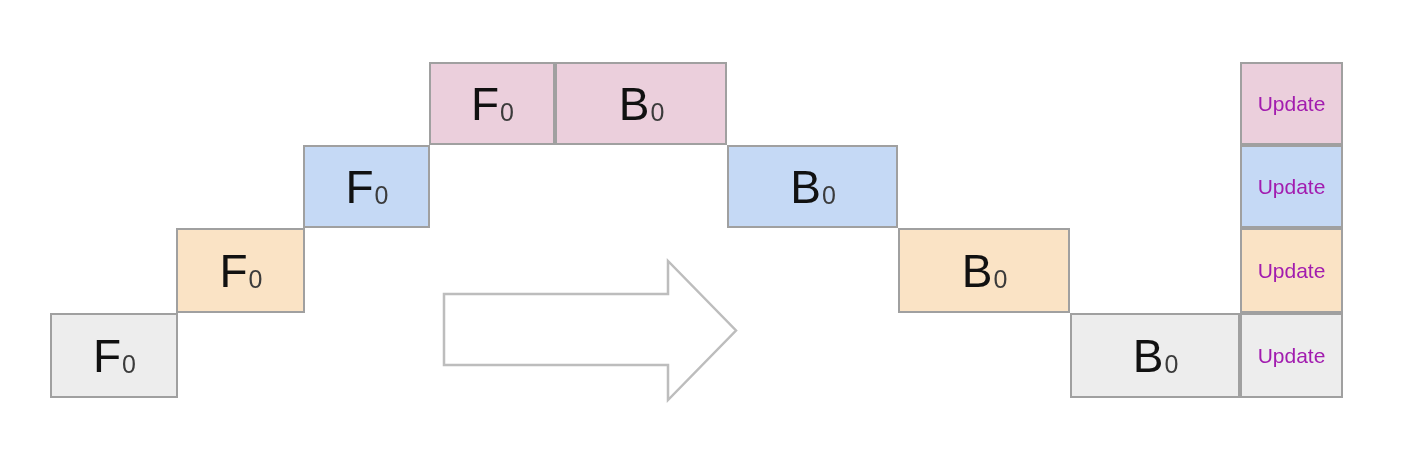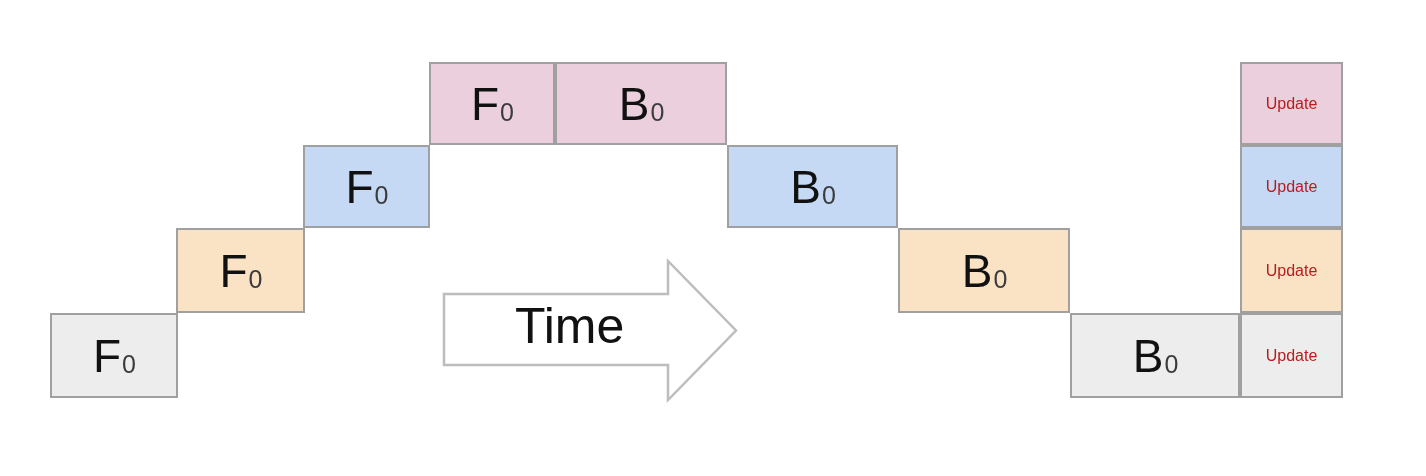--- a/index.html
+++ b/index.html
@@ -33,22 +33,22 @@
   }
   .cell .sub {
     font-size: 25px;
     vertical-align: sub;
     position: relative;
     top: 9px;
     left: 1px;
     color: #3b3b3b;
   }
   .cell.update {
-    font-size: 16px;
-    color: #b91c1c;
+    font-size: 21px;
+    color: #a21caf;
     font-weight: 400;
     text-align: right;
   }
   .arrow-wrap {
     position: absolute;
   }
   .arrow-wrap svg {
     display: block;
     overflow: visible;
   }
@@ -114,17 +114,16 @@
       </div>
       <div class="cell update" style="left: 1240px; top: 313px; width: 103px; height: 85px; background: rgb(237, 237, 237); border-color: rgb(160, 160, 160);">
         <span>Update</span>
       </div>
     </div>
 
   <div class="arrow-wrap" style="left:443px; top:258px;">
     <svg width="296" height="145" viewBox="0 0 296 145">
       <path d="M 1 36 L 225 36 L 225 3 L 293 72.5 L 225 142 L 225 107 L 1 107 Z" fill="#ffffff" stroke="#bdbdbd" stroke-width="2.5" stroke-linejoin="miter"></path>
     </svg>
-    <span class="arrow-label" style="left:72px; top:39px;">Time</span>
   </div>
 
   <div class="faint-artifact" style="left:686px; top:440px;"></div>
 </div>
 
 </body></html>

